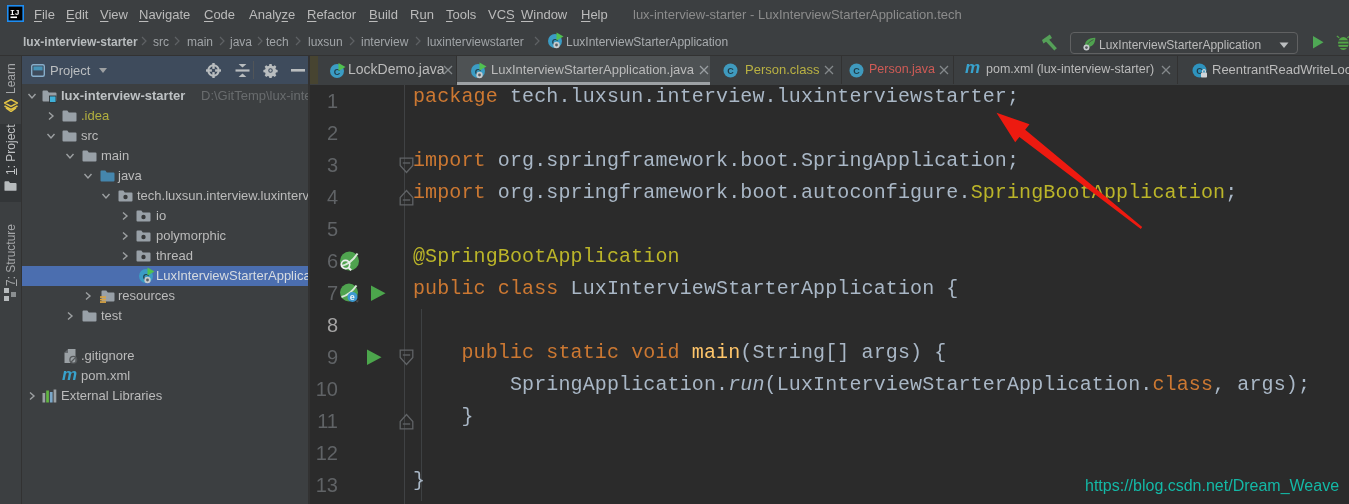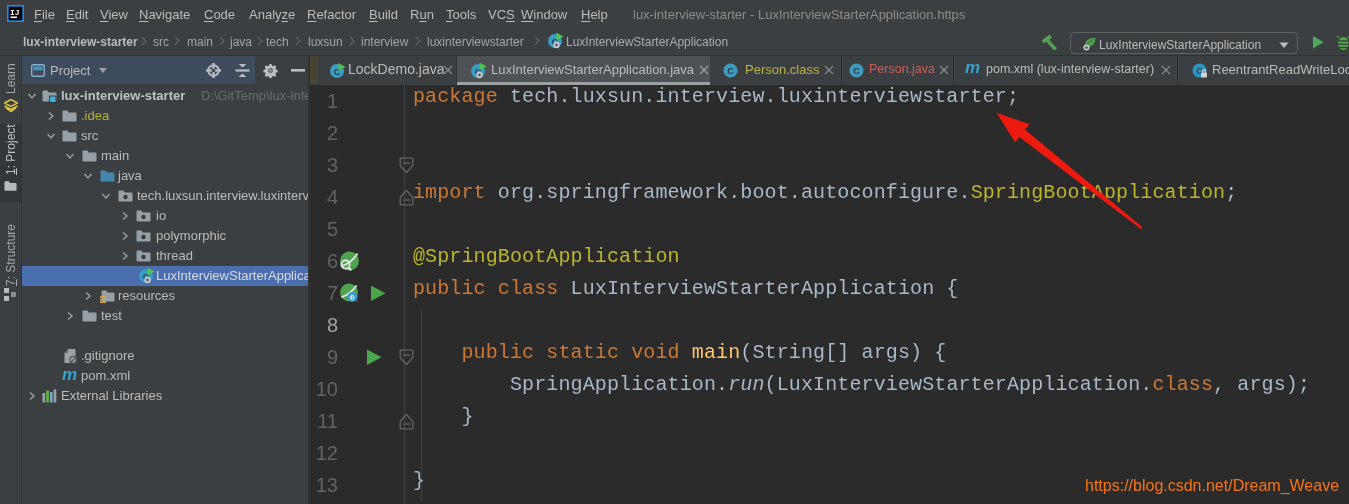--- a/index.html
+++ b/index.html
@@ -12,40 +12,40 @@
 #m1{left:34px}#m2{left:66px}#m3{left:100px}#m4{left:139px}#m5{left:204px}#m6{left:249px}#m7{left:307px}#m8{left:369px}#m9{left:410px}#m10{left:446px}#m11{left:488px}#m12{left:521px}#m13{left:581px}
 #title{position:absolute;top:7px;left:633px;font-size:13px;color:#8c8c8c;letter-spacing:0px}
 
 #crumbs{left:0;top:28px;width:1349px;height:28px;background:#3c3f41;border-bottom:1px solid #323232}
 .bc{position:absolute;top:7px;font-size:12px;color:#a0a4a7;white-space:pre}
 .bsep{position:absolute;top:6px}
 
 #stripe{left:0;top:56px;width:22px;height:448px;background:#3c3f41;border-right:1px solid #323232}
 .vtext{position:absolute;transform-origin:0 0;transform:rotate(-90deg);font-size:12px;color:#a9abad;white-space:pre}
 
-#pheader{left:22px;top:56px;width:233px;height:28px;background:#3e4b5c}
+#pheader{left:22px;top:56px;width:286px;height:28px;background:#3e4b5c}
 #ptree{left:22px;top:86px;width:286px;height:418px;background:#3c3f41;overflow:hidden}
 .trow{position:absolute;left:0;width:286px;height:20px}
 .tlabel{position:absolute;top:2px;font-size:13px;color:#bbbbbb;white-space:pre}
 .chev{position:absolute;top:5px}
 .tico{position:absolute;top:3px}
 
 #tabbar{left:310px;top:56px;width:1039px;height:29px;background:#3c3f41;overflow:hidden}
 .tabt{position:absolute;top:6px;font-size:13px;color:#bbbbbb;white-space:pre}
 .tsep{position:absolute;top:0;width:1px;height:28px;background:#323232}
 #editor{left:310px;top:85px;width:1039px;height:419px;background:#2b2b2b;overflow:hidden}
 #gutter{position:absolute;left:0;top:0;width:94px;height:419px;background:#2b2b2b}
 #gborder{position:absolute;left:94px;top:0;width:1px;height:419px;background:#404244}
 .ln{position:absolute;left:0;width:28px;height:32px;line-height:32px;text-align:right;font-family:"Liberation Sans",sans-serif;font-size:20px;color:#606366}
 .code{position:absolute;left:103px;font-family:Liberation Mono, monospace;font-size:20px;letter-spacing:0.12px;white-space:pre;color:#a9b7c6}
 .kw{color:#cc7832}
 .ann{color:#bbb529}
 .mth{color:#ffc66b}
 .itl{font-style:italic}
-#wm{position:absolute;top:477px;left:1085px;font-size:16px;color:#f97316}
+#wm{position:absolute;top:477px;left:1085px;font-size:16px;color:#14b8a6}
 </style></head>
 <body>
 <div id="app">
   <div class="abs" id="menubar">
     <svg class="abs" style="left:7px;top:5px" width="17" height="17" viewBox="0 0 17 17">
         <rect x="0.8" y="0.8" width="15.4" height="15.4" fill="#000" stroke="#1e8df2" stroke-width="1.6"></rect>
         <text x="3" y="9.5" font-family="Liberation Mono,monospace" font-size="8" font-weight="bold" fill="#fff">IJ</text>
         <rect x="3.5" y="11.5" width="6.5" height="1.6" fill="#fff"></rect>
       </svg>
     <span class="mi" id="m1"><u>F</u>ile</span>
@@ -54,21 +54,21 @@
     <span class="mi" id="m4"><u>N</u>avigate</span>
     <span class="mi" id="m5"><u>C</u>ode</span>
     <span class="mi" id="m6">Analy<u>z</u>e</span>
     <span class="mi" id="m7"><u>R</u>efactor</span>
     <span class="mi" id="m8"><u>B</u>uild</span>
     <span class="mi" id="m9">R<u>u</u>n</span>
     <span class="mi" id="m10"><u>T</u>ools</span>
     <span class="mi" id="m11">VC<u>S</u></span>
     <span class="mi" id="m12"><u>W</u>indow</span>
     <span class="mi" id="m13"><u>H</u>elp</span>
-    <span id="title">lux-interview-starter - LuxInterviewStarterApplication.https</span>
+    <span id="title">lux-interview-starter - LuxInterviewStarterApplication.tech</span>
   </div>
   <div class="abs" id="crumbs">
     <span class="bc" style="left:23px;font-weight:bold;color:#b8bcbe">lux-interview-starter</span>
     <span class="bc" style="left:153px">src</span>
     <span class="bc" style="left:187px">main</span>
     <span class="bc" style="left:230px">java</span>
     <span class="bc" style="left:266px">tech</span>
     <span class="bc" style="left:308px">luxsun</span>
     <span class="bc" style="left:361px">interview</span>
     <span class="bc" style="left:427px">luxinterviewstarter</span>
@@ -433,20 +433,21 @@
     <svg class="abs" style="left:89px;top:264px" width="15" height="17">
         <polygon points="1.2,1.2 13.8,1.2 13.8,8.5 7.5,15.5 1.2,8.5" fill="none" stroke="#606366" stroke-width="1.3"></polygon>
         <line x1="3.8" y1="6" x2="11.2" y2="6" stroke="#606366" stroke-width="1.3"></line>
       </svg>
     <svg class="abs" style="left:89px;top:328px" width="15" height="17">
         <polygon points="1.2,15.8 13.8,15.8 13.8,8.5 7.5,1.5 1.2,8.5" fill="none" stroke="#606366" stroke-width="1.3"></polygon>
         <line x1="3.8" y1="11" x2="11.2" y2="11" stroke="#606366" stroke-width="1.3"></line>
       </svg>
     <div class="abs" style="left:111px;top:224px;width:1px;height:192px;background:#3e4143"></div>
     <div class="code" style="top:0"><span class="kw">package</span> tech.luxsun.interview.luxinterviewstarter;</div>
+    <div class="code" style="top:64px"><span class="kw">import</span> org.springframework.boot.SpringApplication;</div>
     <div class="code" style="top:96px"><span class="kw">import</span> org.springframework.boot.autoconfigure.<span class="ann">SpringBootApplication</span>;</div>
     <div class="code" style="top:160px"><span class="ann">@SpringBootApplication</span></div>
     <div class="code" style="top:192px"><span class="kw">public class</span> LuxInterviewStarterApplication {</div>
     <div class="code" style="top:288px">        SpringApplication.<span class="itl">run</span>(LuxInterviewStarterApplication.<span class="kw">class</span>, args);</div>
     <div class="code" style="top:256px">    <span class="kw">public static void</span> <span class="mth">main</span>(String[] args) {</div>
     <div class="code" style="top:320px">    }</div>
     <div class="code" style="top:384px">}</div>
   </div>
   <svg class="abs" id="overlay" width="1349" height="504" style="left:0;top:0;pointer-events:none">
     <polygon points="996.5,112.8 1029.5,124.3 1025.2,129.7 1142.2,227.1 1140.8,228.9 1019.4,136.9 1015.2,142.3" fill="#ed1a10"></polygon>

